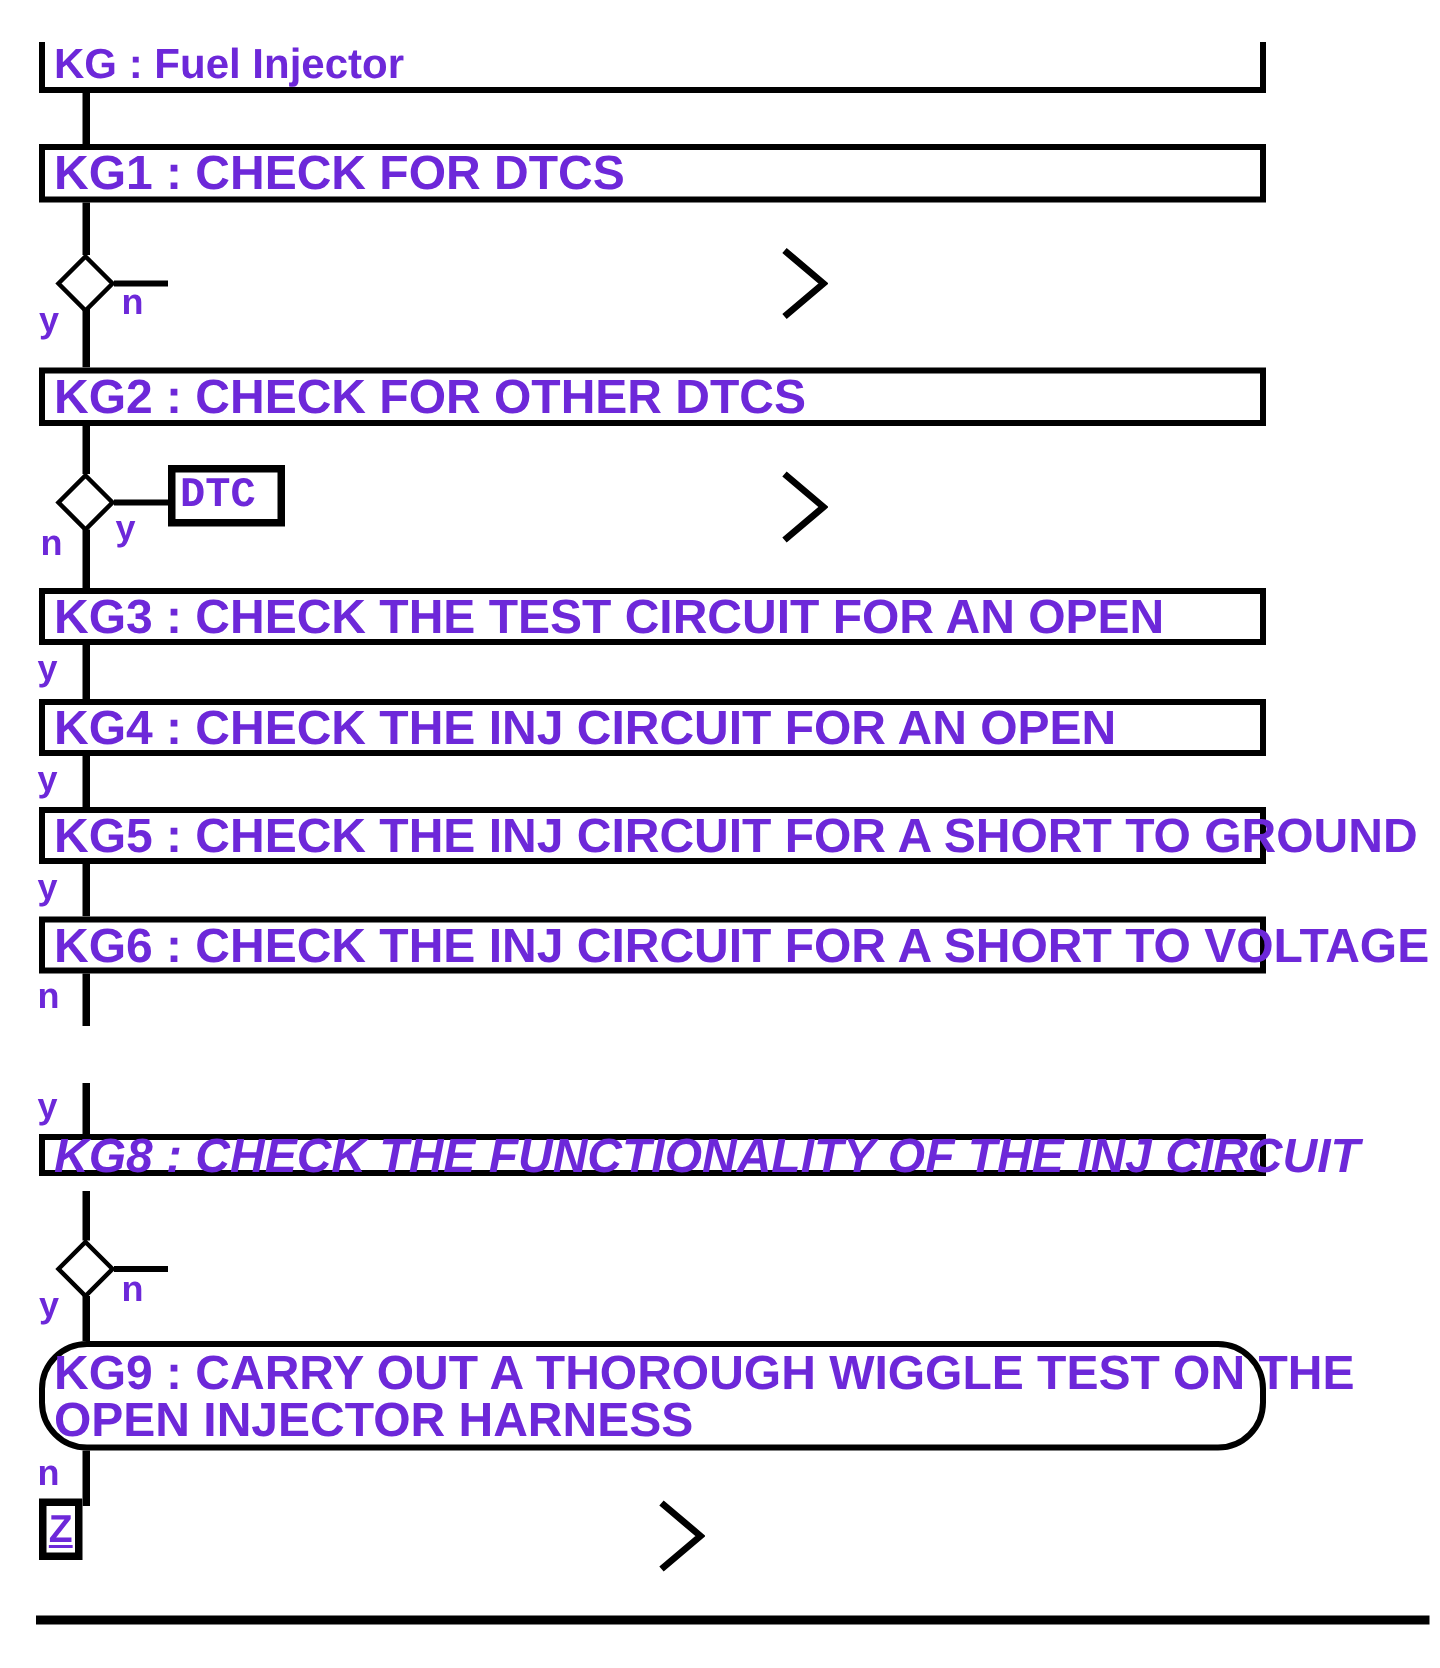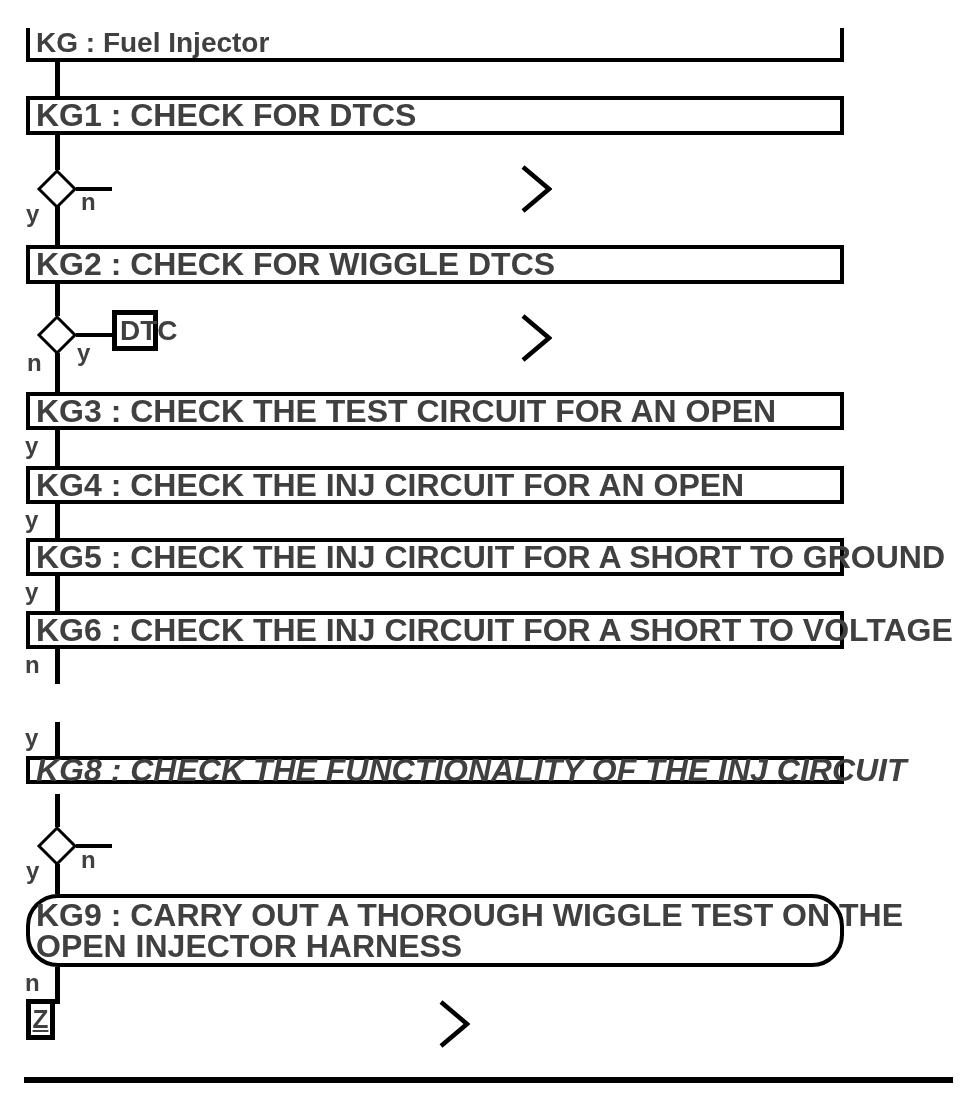--- a/index.html
+++ b/index.html
@@ -1,18 +1,18 @@
 <!DOCTYPE html>
 <html><head>
 <meta charset="utf-8">
 <style>
   html,body{margin:0;padding:0;background:#ffffff;}
   #stage{
     position:relative;width:960px;height:1112px;background:#ffffff;
-    font-family:"Liberation Sans",sans-serif;font-weight:bold;color:#404040;
+    font-family:"Liberation Sans",sans-serif;font-weight:bold;color:#6d28d9;
     overflow:hidden;
   }
   
   .titlebox{
     position:absolute;left:26px;top:28px;width:818px;height:34px;
     box-sizing:border-box;border:4px solid #000;border-top:none;
     display:flex;align-items:flex-start;padding-left:6px;
     font-size:28px;line-height:30px;white-space:nowrap;
   }
   
@@ -64,32 +64,32 @@
   <div class="lbl" style="left:26px;top:202px;">y</div>
   <div class="lbl" style="left:81px;top:190px;">n</div>
   <div class="hline" style="left:76px;top:187px;width:36px;"></div>
   <svg class="chev" style="left:520px;top:163px;" viewBox="0 0 32 52">
     <polyline points="3,4 29,26 3,48" fill="none" stroke="#000000" stroke-width="4.5"></polyline>
   </svg>
 
   <div class="vline" style="top:206px;height:39px;"></div>
 
   <div class="pbox" style="top:245px;height:39px;">
-    <span>KG2 : CHECK FOR WIGGLE DTCS</span>
+    <span>KG2 : CHECK FOR OTHER DTCS</span>
   </div>
 
   <div class="vline" style="top:284px;height:32px;"></div>
 
   <svg class="dsvg" style="left:36px;top:314px;" viewBox="0 0 42 42">
     <polygon points="21,3 39,21 21,39 3,21" fill="#ffffff" stroke="#000000" stroke-width="3"></polygon>
   </svg>
   <div class="lbl" style="left:27px;top:351px;">n</div>
   <div class="lbl" style="left:77px;top:341px;">y</div>
   <div class="hline" style="left:76px;top:333px;width:36px;"></div>
-  <div class="cbox" style="left:112px;top:310px;width:46px;height:41px;">
+  <div class="cbox" style="left:112px;top:310px;width:78px;height:41px;font-family:Liberation Mono, monospace;">
     <span>DTC</span>
   </div>
   <svg class="chev" style="left:520px;top:312px;" viewBox="0 0 32 52">
     <polyline points="3,4 29,26 3,48" fill="none" stroke="#000000" stroke-width="4.5"></polyline>
   </svg>
 
   <div class="vline" style="top:353px;height:39px;"></div>
 
   <div class="pbox" style="top:392px;height:38px;">
     <span>KG3 : CHECK THE TEST CIRCUIT FOR AN OPEN</span>

